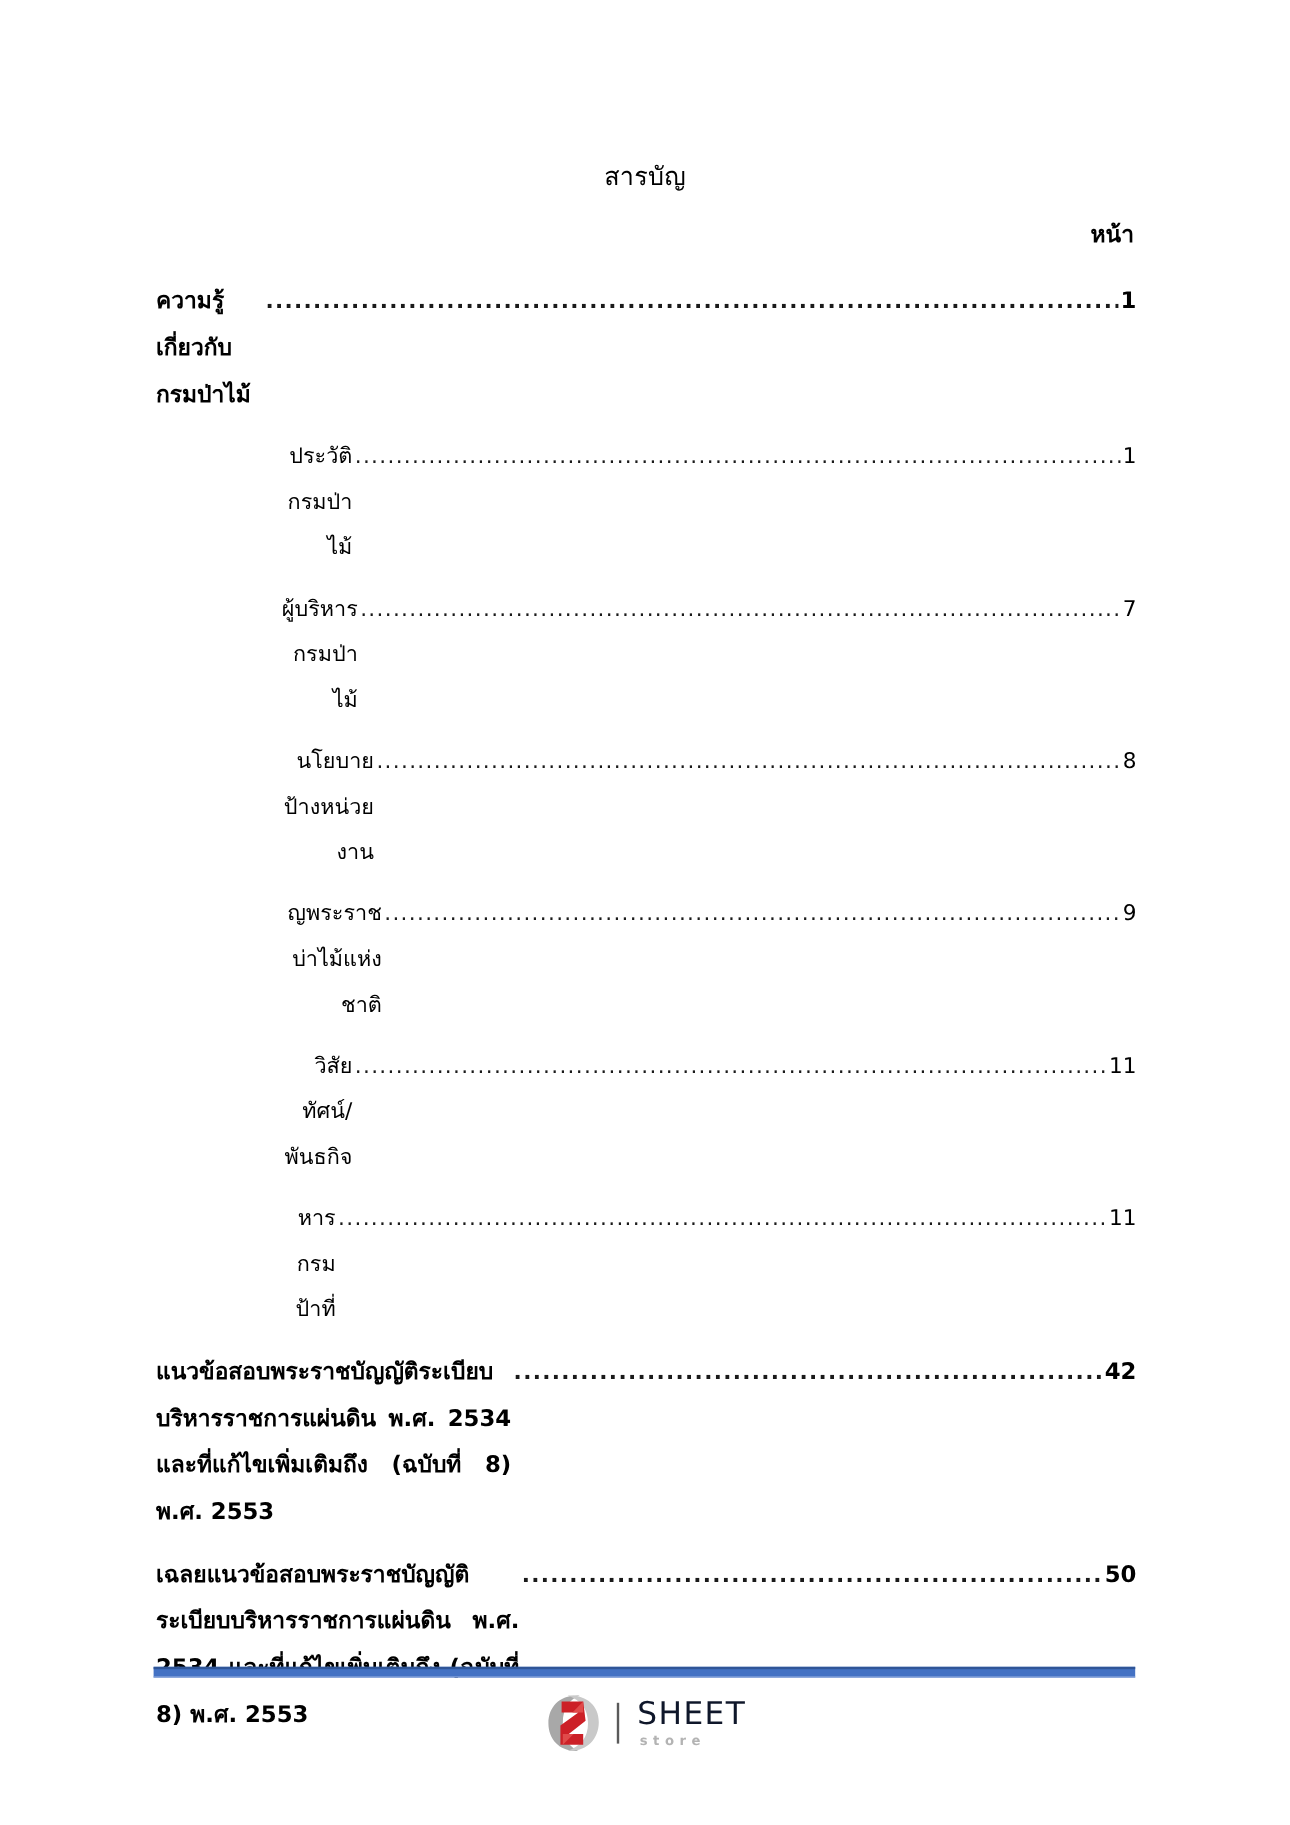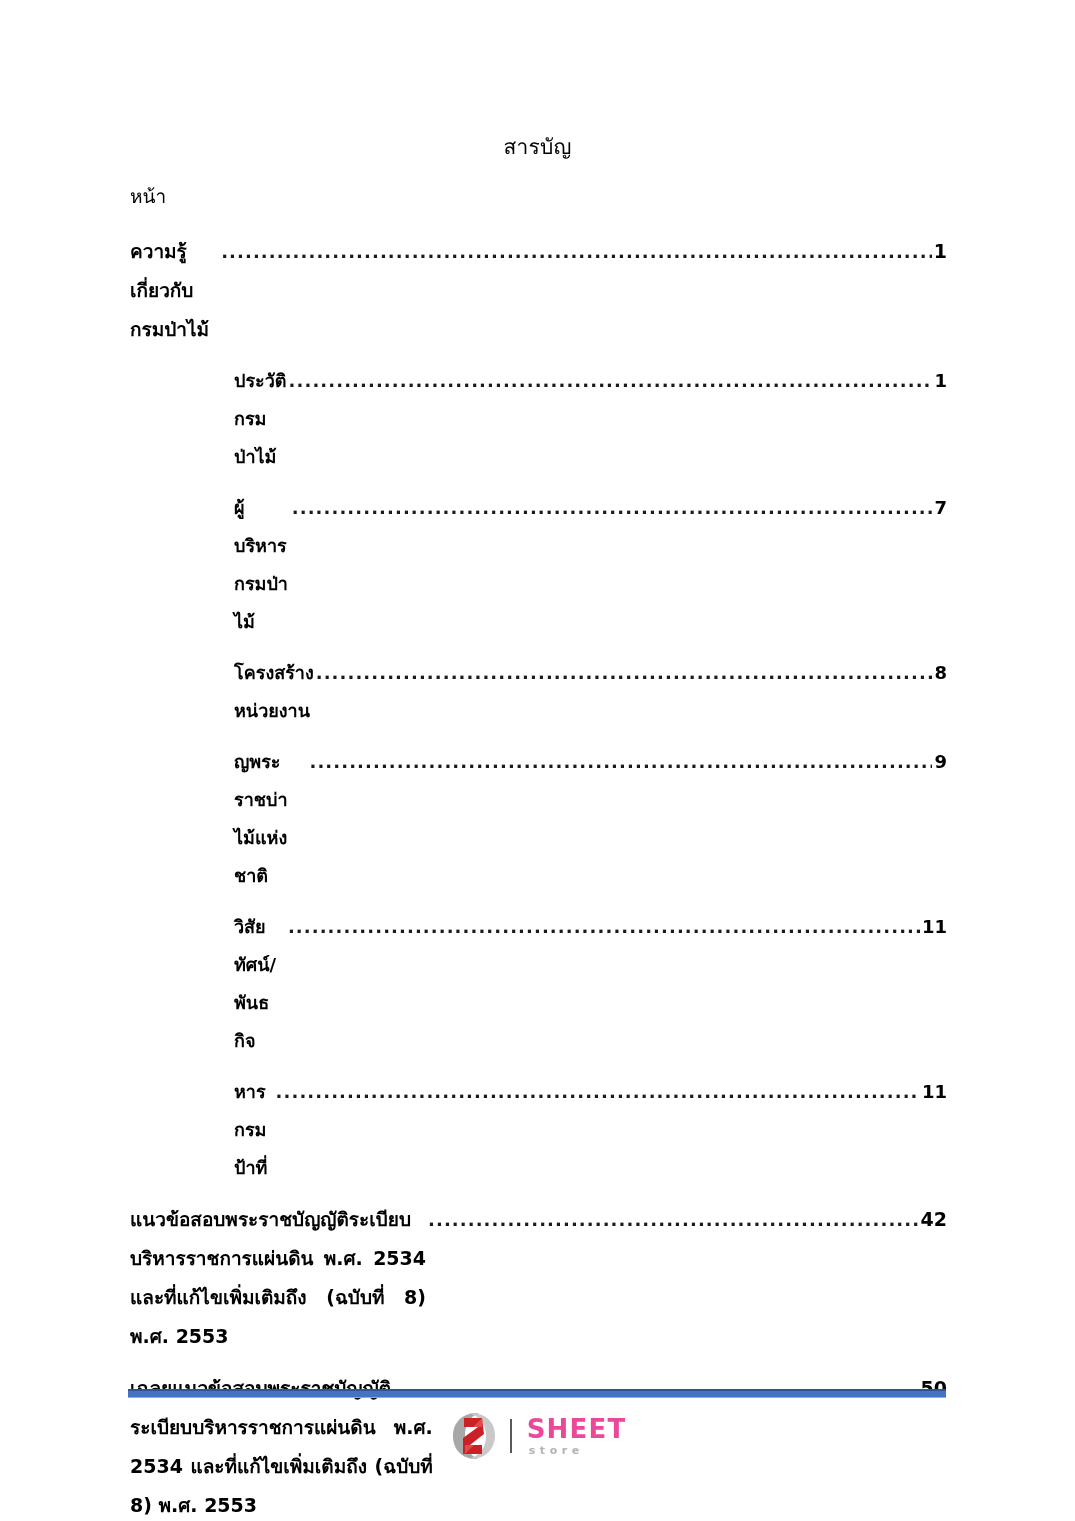--- a/index.html
+++ b/index.html
@@ -37,24 +37,24 @@
     font-weight: normal;
     letter-spacing: 0.2px;
   }
 
   
   .page-col-header {
     position: absolute;
     left: 130px;
     top: 183px;
     width: 815px;
-    text-align: left;
+    text-align: right;
     font-size: 19px;
     line-height: 26px;
-    font-weight: normal;
+    font-weight: bold;
   }
 
   
   .toc {
     position: absolute;
     left: 130px;
     top: 232px;
     width: 817px;
   }
 
@@ -69,24 +69,25 @@
     font-weight: bold;
     line-height: 39px;
     margin-bottom: 13px;
     text-align: justify;
     text-justify: inter-character;
   }
 
   
   .entry-l2 {
     font-size: 18px;
-    font-weight: bold;
+    font-weight: normal;
     line-height: 38px;
     margin-bottom: 13px;
     padding-left: 104px;
+    text-align: right;
   }
 
   .entry-row {
     display: flex;
     align-items: baseline;
     width: 100%;
   }
 
   .entry-label {
     white-space: pre-wrap;
@@ -164,23 +165,23 @@
     display: flex;
     flex-direction: column;
     justify-content: center;
     line-height: 1;
     margin-left: 6px;
   }
 
   .logo-sheet {
     font-family: "DejaVu Sans", "Liberation Sans", sans-serif;
     font-size: 26px;
-    font-weight: bold;
+    font-weight: normal;
     letter-spacing: 1.2px;
-    color: #ec4899;
+    color: #0f172a;
   }
 
   .logo-store {
     font-family: "DejaVu Sans", "Liberation Sans", sans-serif;
     font-size: 11px;
     font-weight: bold;
     letter-spacing: 4.6px;
     color: #b3b3b3;
     margin-top: 3px;
     margin-left: 2px;
@@ -212,21 +213,21 @@
       </div>
       <div class="toc-entry entry-l2">
         <div class="entry-row">
           <span class="entry-label">ผู้บริหารกรมป่าไม้</span>
           <span class="entry-leader"></span>
           <span class="entry-page">7</span>
         </div>
       </div>
       <div class="toc-entry entry-l2">
         <div class="entry-row">
-          <span class="entry-label">โครงสร้างหน่วยงาน</span>
+          <span class="entry-label">นโยบายป้างหน่วยงาน</span>
           <span class="entry-leader"></span>
           <span class="entry-page">8</span>
         </div>
       </div>
       <div class="toc-entry entry-l2">
         <div class="entry-row">
           <span class="entry-label">ญพระราชบ่าไม้แห่งชาติ</span>
           <span class="entry-leader"></span>
           <span class="entry-page">9</span>
         </div>

